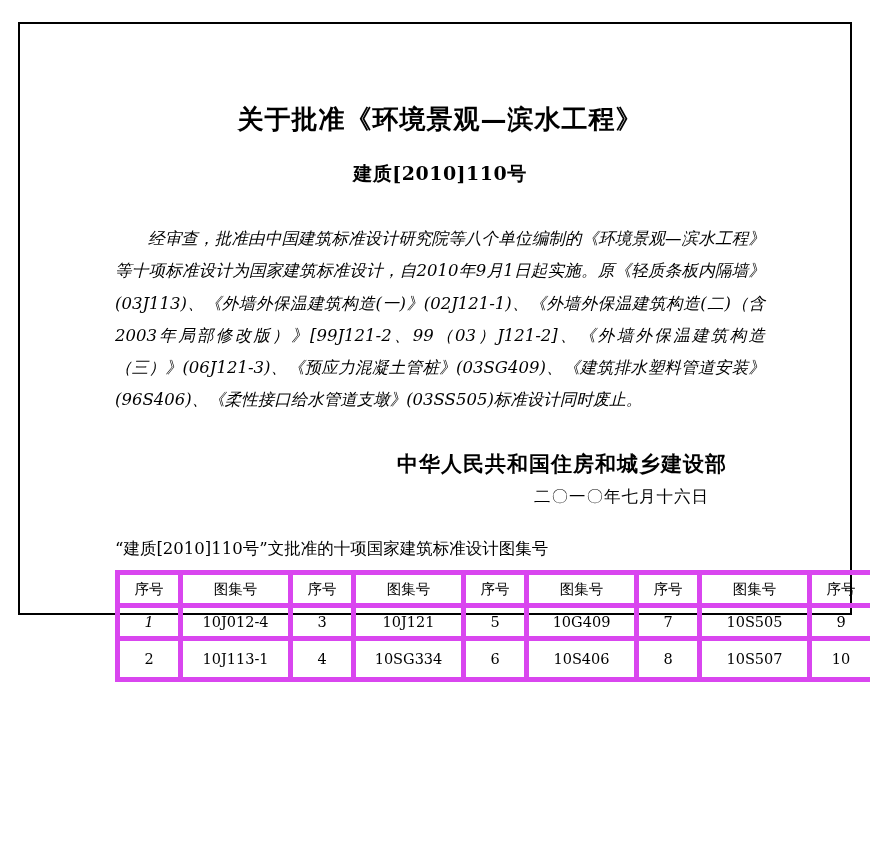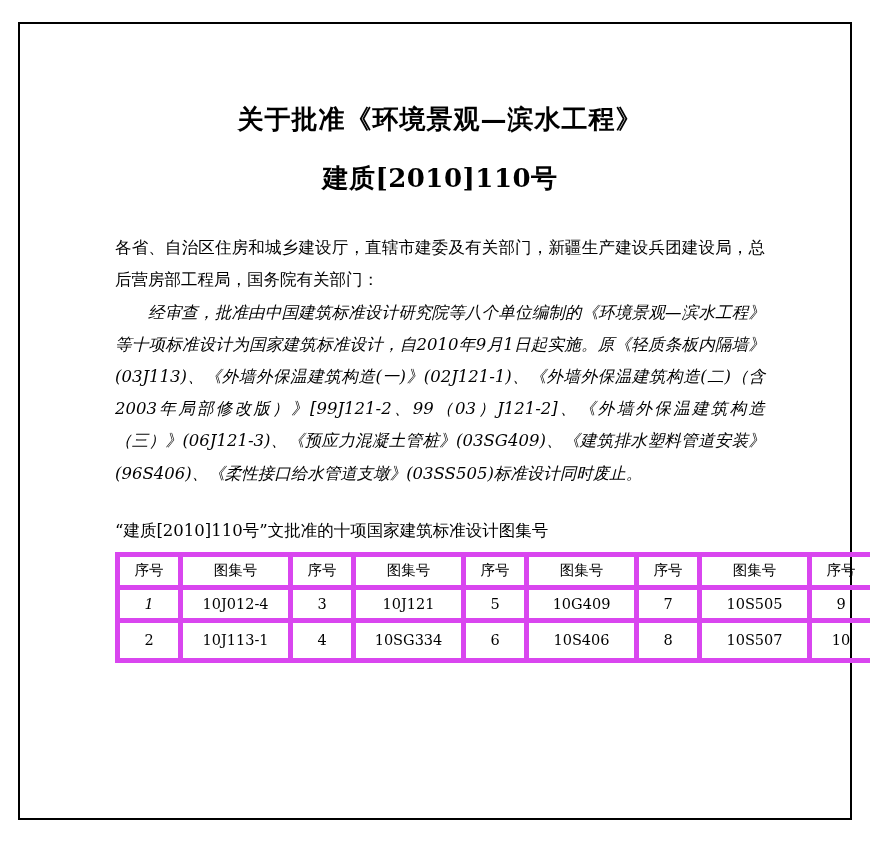--- a/index.html
+++ b/index.html
@@ -17,21 +17,21 @@
     position: relative;
     width: 870px;
     height: 842px;
     box-sizing: border-box;
   }
   .frame {
     position: absolute;
     left: 18px;
     top: 22px;
     width: 834px;
-    height: 798px;
+    height: 593px;
     border: 2px solid #000;
     box-sizing: border-box;
     background: #fff;
     padding-left: 40px;
   }
   .inner {
     position: absolute;
     left: 95px;
     top: 75px;
     width: 650px;
@@ -39,21 +39,21 @@
   .title {
     text-align: center;
     font-size: 26px;
     font-weight: bold;
     line-height: 1.55;
     letter-spacing: 1px;
     font-family: "DejaVu Serif", "Liberation Serif", serif;
   }
   .doc-number {
     text-align: center;
-    font-size: 26px;
+    font-size: 19px;
     font-weight: bold;
     margin-top: 22px;
     letter-spacing: 0.5px;
   }
   .body-text {
     margin-top: 36px;
     font-size: 16.5px;
     line-height: 1.95;
     text-align: justify;
     text-justify: inter-ideograph;
@@ -115,24 +115,27 @@
   <div class="frame">
     <div class="inner">
 
       <div class="title">
         <div>关于批准《环境景观—滨水工程》</div>
       </div>
 
       <div class="doc-number">建质[2010]110号</div>
 
       <div class="body-text">
-        <p>各省、自治区住房和城乡建设厅，直辖市建委及有关部门，新疆生产建设兵团建设局，总后营房部工程局，国务院有关部门：</p>
         <p class="indent">经审查，批准由中国建筑标准设计研究院等八个单位编制的《环境景观—滨水工程》等十项标准设计为国家建筑标准设计，自2010年9月1日起实施。原《轻质条板内隔墙》(03J113)、《外墙外保温建筑构造(一)》(02J121-1)、《外墙外保温建筑构造(二)（含2003年局部修改版）》[99J121-2、99（03）J121-2]、《外墙外保温建筑构造（三）》(06J121-3)、《预应力混凝土管桩》(03SG409)、《建筑排水塑料管道安装》(96S406)、《柔性接口给水管道支墩》(03SS505)标准设计同时废止。</p>
       </div>
 
+      <div class="signature">
+        <div class="sign-org">中华人民共和国住房和城乡建设部</div>
+        <div class="sign-date">二〇一〇年七月十六日</div>
+      </div>
 
       <div class="table-caption">“建质[2010]110号”文批准的十项国家建筑标准设计图集号</div>
 
       <table class="catalog-table">
         <tbody>
           <tr class="head">
             <td class="col-seq">序号</td>
             <td class="col-code">图集号</td>
             <td class="col-seq">序号</td>
             <td class="col-code">图集号</td>

